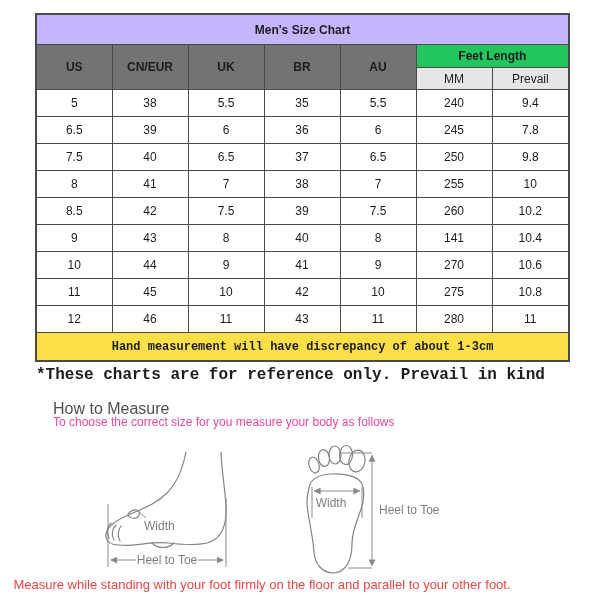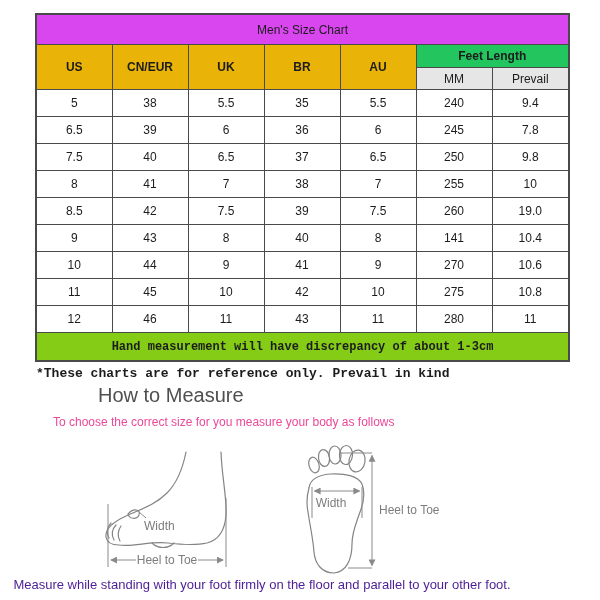--- a/index.html
+++ b/index.html
@@ -10,45 +10,45 @@
   
   .table-wrap{position:absolute;left:35px;top:13px;}
   table.size-chart{
     border-collapse:collapse;table-layout:fixed;width:533px;
     border:2px solid #4a4a4a;
   }
   table.size-chart td{
     border:1px solid #4a4a4a;text-align:center;vertical-align:middle;
     font-size:12px;padding:0;
   }
-  td.title-cell{height:29px;font-size:15px;font-weight:normal;background:#d946ef;}
-  td.head{background:#eab308;font-weight:bold;font-size:13.5px;}
+  td.title-cell{height:29px;font-size:15px;font-weight:bold;background:#c4b5fd;}
+  td.head{background:#737373;font-weight:bold;font-size:13.5px;}
   td.head-sub{background:#e6e6e6;font-weight:normal;font-size:12px;height:21px;margin-left:16px;}
   td.head-feet{background:#22c55e;font-weight:bold;font-size:13.5px;height:22px;}
   tr.data-row td{height:26px;background:#ffffff;}
   td.footnote-cell{
     height:27px;font-family:"Liberation Mono","DejaVu Sans Mono",monospace;
-    font-weight:bold;font-size:12.5px;background:#84cc16;letter-spacing:0px;
+    font-weight:bold;font-size:12.5px;background:#fde047;letter-spacing:0px;
   }
   
   .ref-note{
     position:absolute;left:36px;top:366px;
     font-family:"Liberation Mono","DejaVu Sans Mono",monospace;
-    font-weight:bold;font-size:13px;color:#1c1c1c;white-space:nowrap;
-  }
-  .howto-heading{position:absolute;left:53px;top:384px;font-size:20px;color:#4f4f4f;margin-left:45px;}
+    font-weight:bold;font-size:16px;color:#1c1c1c;white-space:nowrap;
+  }
+  .howto-heading{position:absolute;left:53px;top:400px;font-size:16px;color:#4f4f4f;}
   .howto-sub{position:absolute;left:53px;top:415px;font-size:12px;color:#ec4899;}
   
   svg.diagrams{position:absolute;left:0;top:440px;}
   svg.diagrams .outline{fill:none;stroke:#848484;stroke-width:1.2;stroke-linecap:round;}
   svg.diagrams .thin{stroke:#8a8a8a;stroke-width:1;fill:none;}
   svg.diagrams text{font-family:"Liberation Sans",sans-serif;font-size:12px;fill:#7d7d7d;}
   .caption{
     position:absolute;left:0;top:577px;width:524px;text-align:center;
-    font-size:13px;color:#4c1d95;
+    font-size:13px;color:#ef4444;
   }
 </style>
 </head>
 <body>
 
 <div class="table-wrap">
   <table class="size-chart">
     <colgroup>
       <col style="width:76px">
         <col style="width:76px">
@@ -111,21 +111,21 @@
         <td>255</td>
         <td>10</td>
       </tr>
       <tr class="data-row">
         <td>8.5</td>
         <td>42</td>
         <td>7.5</td>
         <td>39</td>
         <td>7.5</td>
         <td>260</td>
-        <td>19.0</td>
+        <td>10.2</td>
       </tr>
       <tr class="data-row">
         <td>9</td>
         <td>43</td>
         <td>8</td>
         <td>40</td>
         <td>8</td>
         <td>141</td>
         <td>10.4</td>
       </tr>

